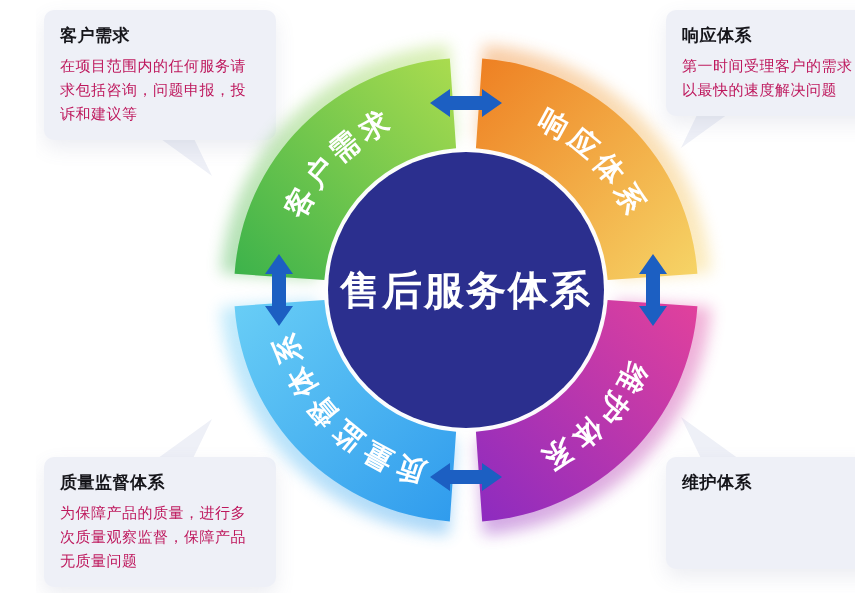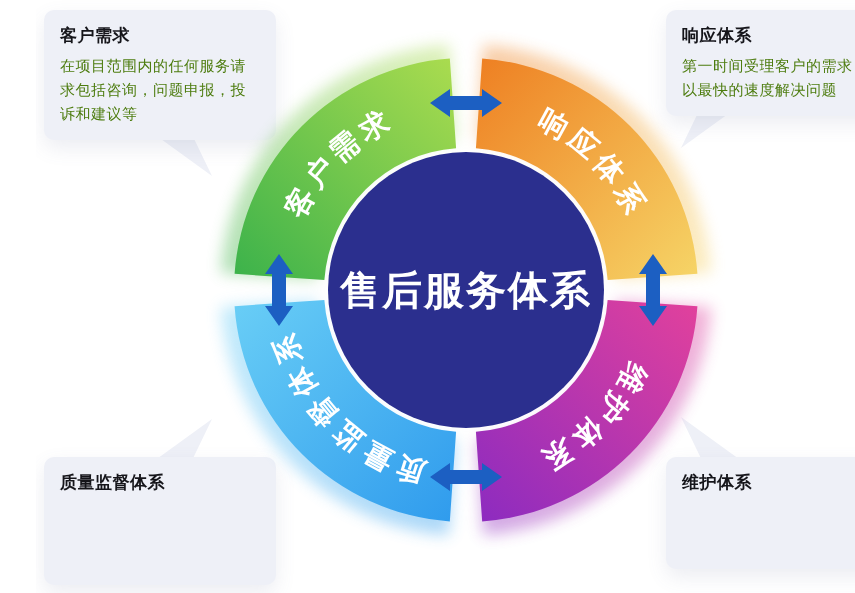--- a/index.html
+++ b/index.html
@@ -26,21 +26,21 @@
   .callout-title {
     font-size: 17px;
     font-weight: bold;
     color: #15151a;
     margin-bottom: 7px;
     letter-spacing: 0.5px;
   }
   .callout-body {
     font-size: 15px;
     line-height: 1.6;
-    color: #4d7c0f;
+    color: #be185d;
     letter-spacing: 0.5px;
   }
   .callout.tl { left: 8px;   top: 10px;  width: 232px; min-height: 128px; }
   .callout.tr { left: 630px; top: 10px;  width: 218px; min-height: 100px; }
   .callout.bl { left: 8px;   top: 457px; width: 232px; min-height: 128px; }
   .callout.br { left: 630px; top: 457px; width: 218px; min-height: 112px; }
 
   .tail {
     position: absolute;
     background: var(--callout-bg);
@@ -99,20 +99,21 @@
   <div class="tail tail-tl"></div>
 
   <div class="callout tr">
     <div class="callout-title">响应体系</div>
     <div class="callout-body">第一时间受理客户的需求，以最快的速度解决问题</div>
   </div>
   <div class="tail tail-tr"></div>
 
   <div class="callout bl">
     <div class="callout-title">质量监督体系</div>
+    <div class="callout-body">为保障产品的质量，进行多次质量观察监督，保障产品无质量问题</div>
   </div>
   <div class="tail tail-bl"></div>
 
   <div class="callout br">
     <div class="callout-title">维护体系</div>
   </div>
   <div class="tail tail-br"></div>
 
   <svg class="wheel" width="480" height="480" viewBox="0 0 480 480">
     <defs>

